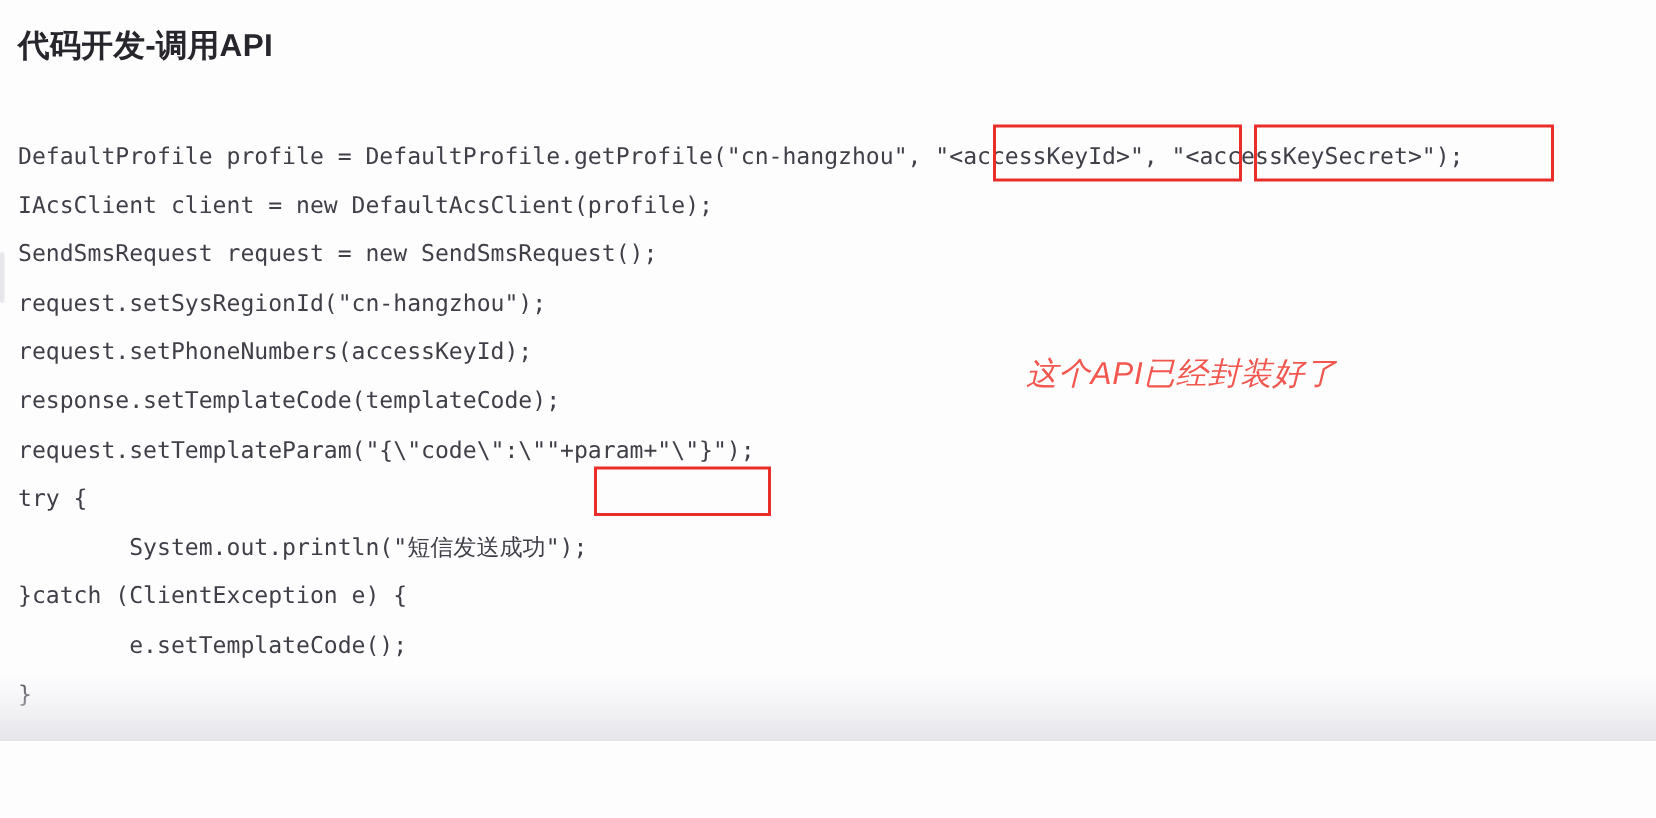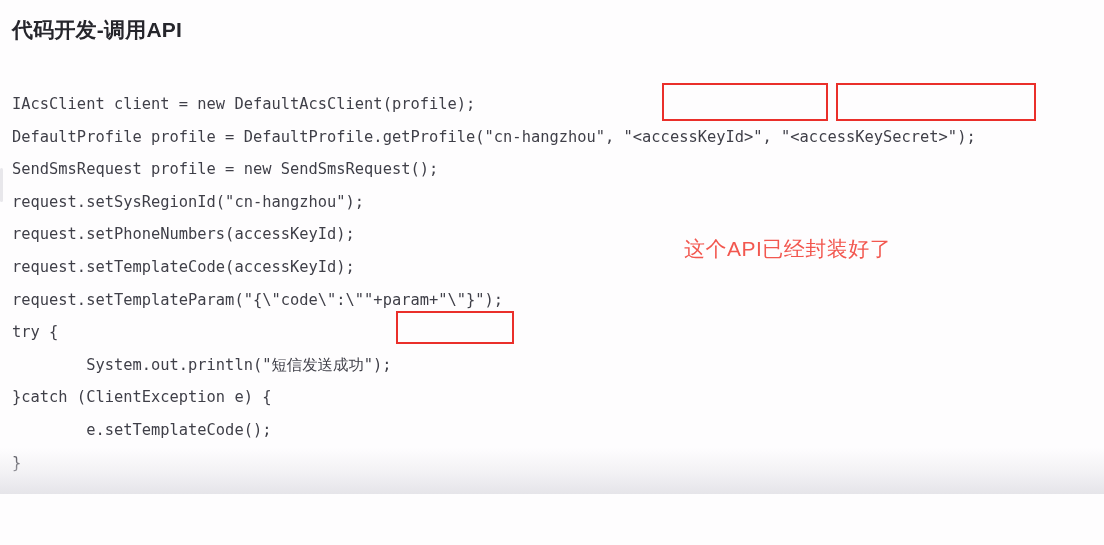--- a/index.html
+++ b/index.html
@@ -78,37 +78,38 @@
   #annotation-note {
     position: absolute;
     left: 684px;
     top: 235px;
     font-family: "Liberation Sans", sans-serif;
     font-size: 21px;
     font-weight: normal;
     color: #f2574f;
     white-space: nowrap;
     letter-spacing: 0.5px;
+    font-style: italic;
   }
 </style>
 </head>
 <body>
 
 <div id="slide">
 
   <div id="page-title">代码开发-调用API</div>
 
   <div id="code-block">
 
+    <div class="code-line">DefaultProfile profile = DefaultProfile.getProfile("cn-hangzhou", "&lt;accessKeyId&gt;", "&lt;accessKeySecret&gt;");</div>
     <div class="code-line">IAcsClient client = new DefaultAcsClient(profile);</div>
-    <div class="code-line">DefaultProfile profile = DefaultProfile.getProfile("cn-hangzhou", "&lt;accessKeyId&gt;", "&lt;accessKeySecret&gt;");</div>
-    <div class="code-line">SendSmsRequest profile = new SendSmsRequest();</div>
+    <div class="code-line">SendSmsRequest request = new SendSmsRequest();</div>
     <div class="code-line">request.setSysRegionId("cn-hangzhou");</div>
     <div class="code-line">request.setPhoneNumbers(accessKeyId);</div>
-    <div class="code-line">request.setTemplateCode(accessKeyId);</div>
+    <div class="code-line">response.setTemplateCode(templateCode);</div>
     <div class="code-line">request.setTemplateParam("{\"code\":\""+param+"\"}");</div>
     <div class="code-line">try {</div>
     <div class="code-line">        System.out.println("短信发送成功");</div>
     <div class="code-line">}catch (ClientException e) {</div>
     <div class="code-line">        e.setTemplateCode();</div>
     <div class="code-line">}</div>
 
     <div class="hl-box" id="hl-0" style="left: 650px; top: -5px; width: 166px; height: 38px; border-color: rgb(234, 47, 42);"></div>
     <div class="hl-box" id="hl-1" style="left: 824px; top: -5px; width: 200px; height: 38px; border-color: rgb(234, 47, 42);"></div>
     <div class="hl-box" id="hl-2" style="left: 384px; top: 223px; width: 118px; height: 33px; border-color: rgb(234, 47, 42);"></div>

